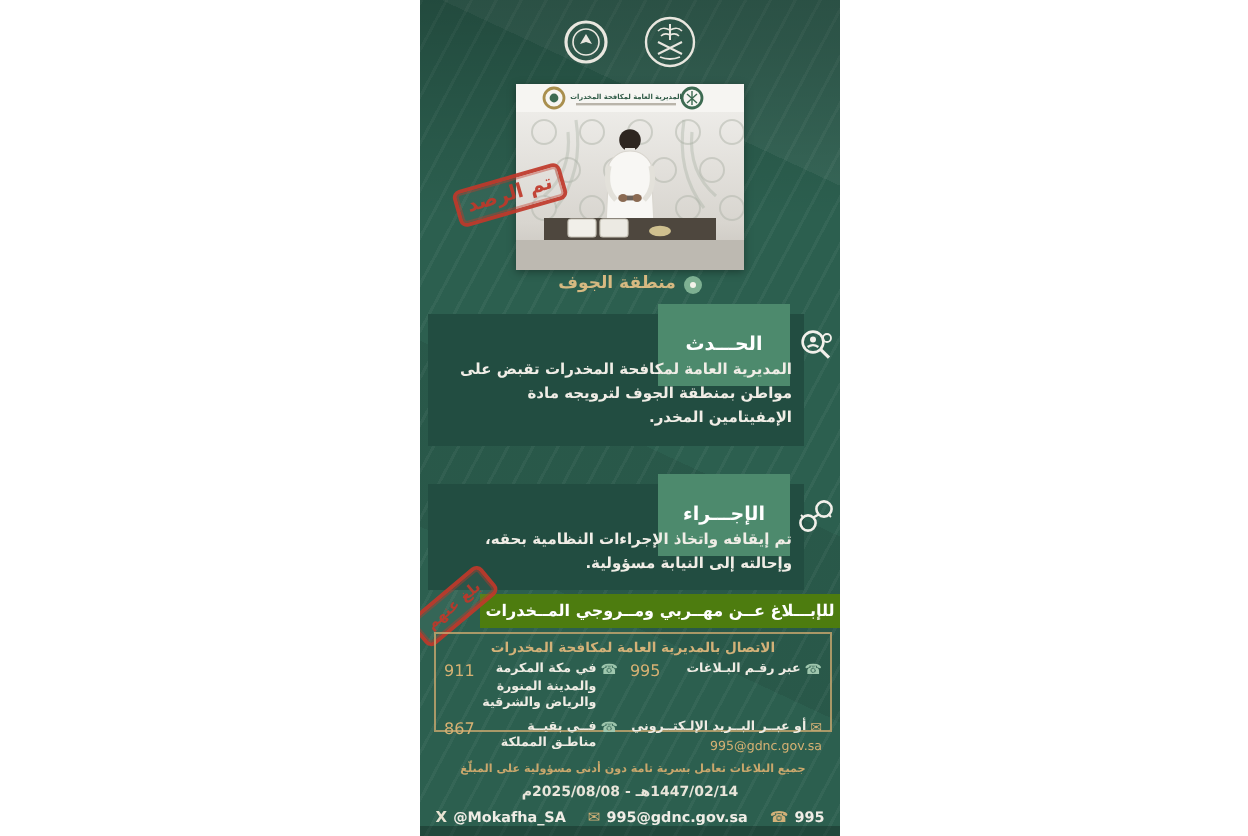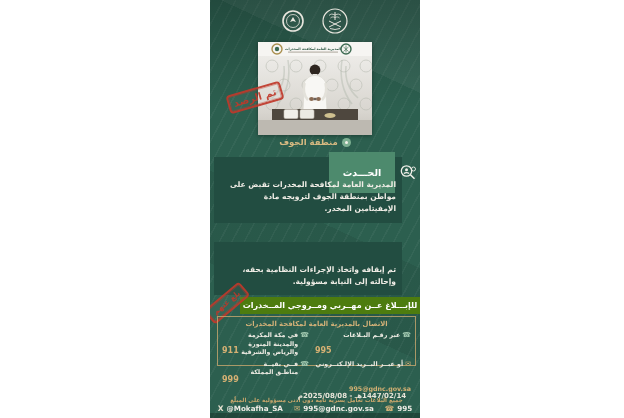--- a/index.html
+++ b/index.html
@@ -52,27 +52,27 @@
   .contact-box{position:absolute;top:316px;left:7px;right:4px;height:50px;border:1px solid rgba(201,168,110,0.8);
     padding:3px 4px 2px;box-sizing:border-box;}
   .contact-heading{color:#d3b178;font-size:6.8px;font-weight:bold;text-align:center;direction:rtl;}
   .contact-grid{display:grid;grid-template-columns:1.05fr 0.95fr;column-gap:6px;row-gap:3px;direction:rtl;margin-top:3px;}
   .c-item{display:flex;direction:rtl;justify-content:space-between;align-items:flex-start;gap:2px;
     color:#efece4;font-size:6.3px;font-weight:bold;text-align:right;line-height:1.35;}
   .ci-main{display:flex;direction:rtl;align-items:flex-start;gap:2px;}
   .c-icon{font-size:7px;line-height:1.2;flex:0 0 auto;}
   .c-icon.phone{color:#9fc7ae;}
   .c-icon.mail{color:#d3b178;}
-  .c-val{color:#d6b173;font-size:8px;font-weight:bold;direction:ltr;margin-top:15px;}
+  .c-val{color:#d6b173;font-size:8px;font-weight:normal;direction:ltr;}
   .c-item.col{flex-direction:column;justify-content:flex-start;align-items:stretch;}
   .c-item.col .c-val{font-size:6.3px;text-align:right;}
   .contact-note{margin-top:3px;color:#c9a76c;font-size:5.6px;font-weight:bold;text-align:center;direction:rtl;}
 
   
-  .date-line{position:absolute;bottom:18px;left:0;width:100%;text-align:center;color:#e9e5da;font-size:7px;direction:rtl;font-weight:bold;padding-left:37px;}
+  .date-line{position:absolute;bottom:18px;left:0;width:100%;text-align:center;color:#e9e5da;font-size:7px;direction:rtl;font-weight:bold;}
   .footer-row{position:absolute;bottom:5px;left:0;width:100%;display:flex;direction:rtl;justify-content:center;align-items:center;gap:11px;
     color:#f0ede6;font-size:7.2px;font-weight:bold;}
   .f-item{display:flex;direction:ltr;align-items:center;gap:3px;}
   .f-icon{color:#d3b178;font-size:7.5px;}
   .f-icon.x{color:#e8e3d2;font-weight:900;font-size:7.5px;}
 </style>
 </head>
 <body>
 
 <div class="stage">
@@ -175,20 +175,29 @@
           <path d="M12.4 11.8 L16.5 15.8" stroke="#f2f0ea" stroke-width="1.6"></path>
           <circle cx="15.5" cy="6" r="2" fill="none" stroke="#f2f0ea" stroke-width="0.9"></circle>
         </svg>
         <div class="title-box">الحـــدث</div>
       </div>
       <div class="sec-body">المديرية العامة لمكافحة المخدرات تقبض على مواطن بمنطقة الجوف لترويجه مادة الإمفيتامين المخدر.</div>
     </div>
 
     <div class="section sec-procedure">
       <div class="sec-panel"></div>
+      <div class="title-row">
+        <svg class="title-icon" viewBox="0 0 20 20">
+          <circle cx="6" cy="13.5" r="3.8" fill="none" stroke="#f2f0ea" stroke-width="1.3"></circle>
+          <circle cx="14" cy="6.5" r="3.8" fill="none" stroke="#f2f0ea" stroke-width="1.3"></circle>
+          <path d="M8.7 10.8 L11.3 9.2" stroke="#f2f0ea" stroke-width="1.2"></path>
+          <path d="M2.5 9.5 L4 11 M17.5 10.5 L16 9" stroke="#f2f0ea" stroke-width="0.9"></path>
+        </svg>
+        <div class="title-box">الإجـــراء</div>
+      </div>
       <div class="sec-body">تم إيقافه واتخاذ الإجراءات النظامية بحقه، وإحالته إلى النيابة مسؤولية.</div>
     </div>
 
     <div class="report-banner">للإبـــلاغ عــن مهــربي ومــروجي المــخدرات</div>
     <div class="stamp stamp-report">بلغ عنهم</div>
 
     <div class="contact-box">
       <div class="contact-heading">الاتصال بالمديرية العامة لمكافحة المخدرات</div>
       <div class="contact-grid">
         <div class="c-item">
@@ -210,21 +219,21 @@
             <span class="c-icon mail">✉</span>
             <span>أو عبــر البــريد الإلـكتــروني</span>
           </span>
           <span class="c-val">995@gdnc.gov.sa</span>
         </div>
         <div class="c-item">
           <span class="ci-main">
             <span class="c-icon phone">☎</span>
             <span>فــي بقيــة مناطـق المملكة</span>
           </span>
-          <span class="c-val">999</span>
+          <span class="c-val">867</span>
         </div>
       </div>
       <div class="contact-note">جميع البلاغات تعامل بسرية تامة دون أدنى مسؤولية على المبلّغ</div>
     </div>
 
     <div class="date-line">1447/02/14هـ - 2025/08/08م</div>
     <div class="footer-row">
       <span class="f-item">
         <span class="f-icon">☎</span>
         <span>995</span>

